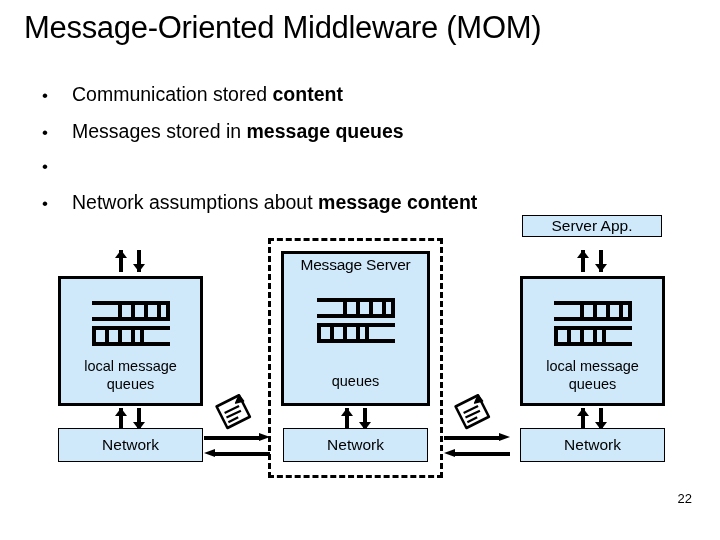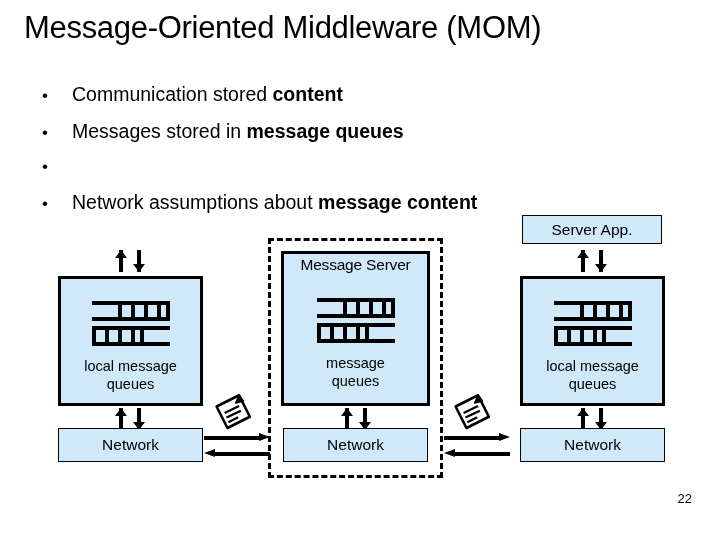--- a/index.html
+++ b/index.html
@@ -301,21 +301,20 @@
           <div class="rail top"></div>
             <div class="rail bot"></div>
           <div class="cells">
               <div class="cell"></div>
               <div class="cell"></div>
               <div class="cell"></div>
               <div class="cell"></div>
             </div>
         </div>
       </div>
-      <div class="qlabel" style="top:100px;">message</div>
       <div class="qlabel" style="top:118px;">queues</div>
     </div>
 
     <div class="vpair" style="left:339px;top:203px;">
       <div class="varrow up">
           <div class="shaft"></div>
           <div class="head"></div>
         </div>
       <div class="varrow down">
           <div class="shaft"></div>
@@ -341,21 +340,21 @@
         <g transform="rotate(-22 21 20)">
           <path d="M6 8 L31 6 L33 30 L8 32 Z" fill="#ffffff" stroke="#000000" stroke-width="2.6" stroke-linejoin="round"></path>
           <path d="M31 6 L25 12 L33 13 Z" fill="#000000" stroke="#000000" stroke-width="1.6" stroke-linejoin="round"></path>
           <line x1="11" y1="17" x2="27" y2="16" stroke="#000000" stroke-width="2.2"></line>
           <line x1="11" y1="22" x2="27" y2="21" stroke="#000000" stroke-width="2.2"></line>
           <line x1="11" y1="27" x2="22" y2="26" stroke="#000000" stroke-width="2.2"></line>
         </g>
       </svg>
     </div>
 
-    <div class="box" style="left:522px;top:10px;width:140px;height:29px;">
+    <div class="box" style="left:522px;top:10px;width:140px;height:22px;">
       <span>Server App.</span>
     </div>
 
     <div class="vpair" style="left:575px;top:45px;">
       <div class="varrow up">
           <div class="shaft"></div>
           <div class="head"></div>
         </div>
       <div class="varrow down">
           <div class="shaft"></div>

